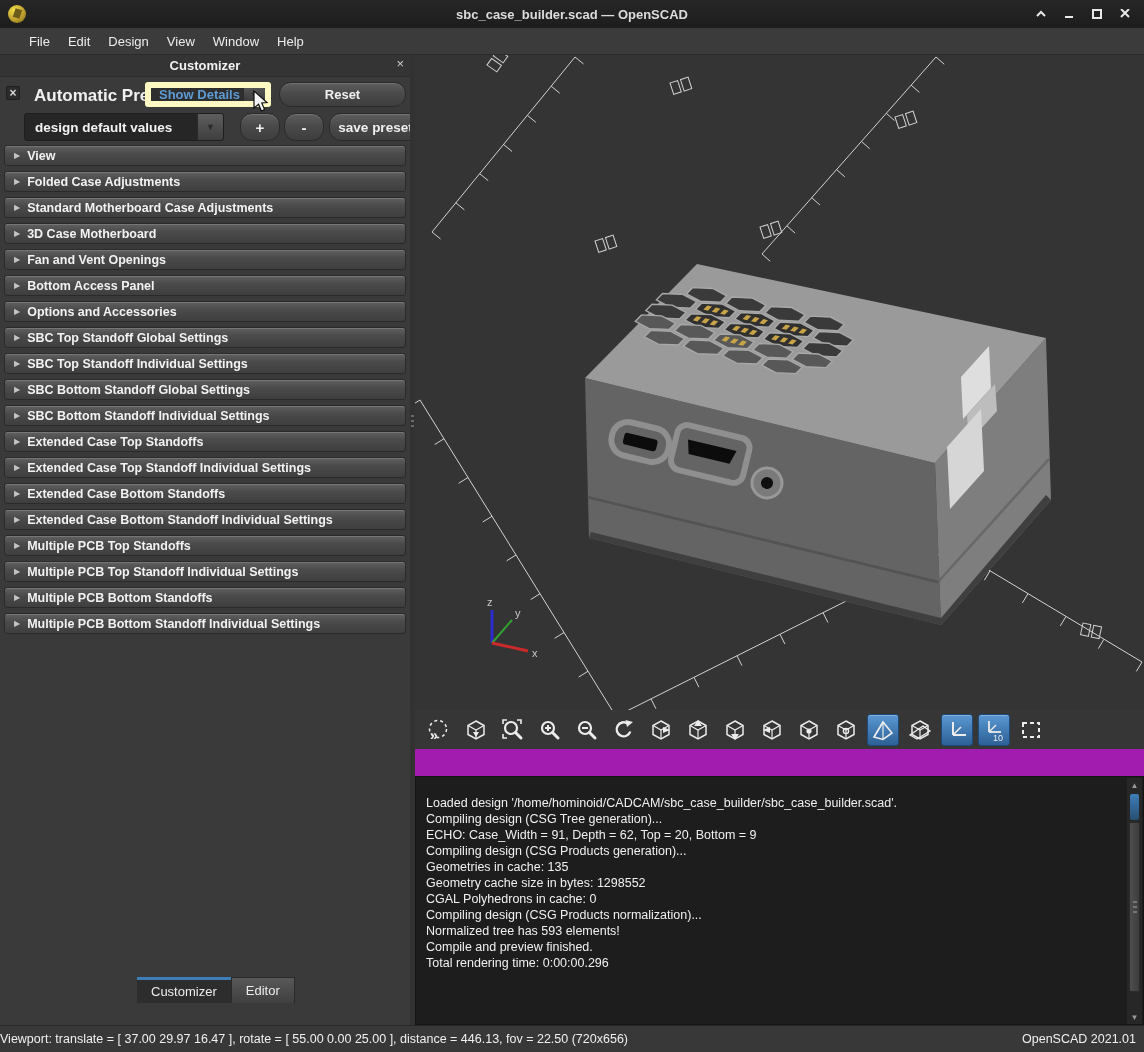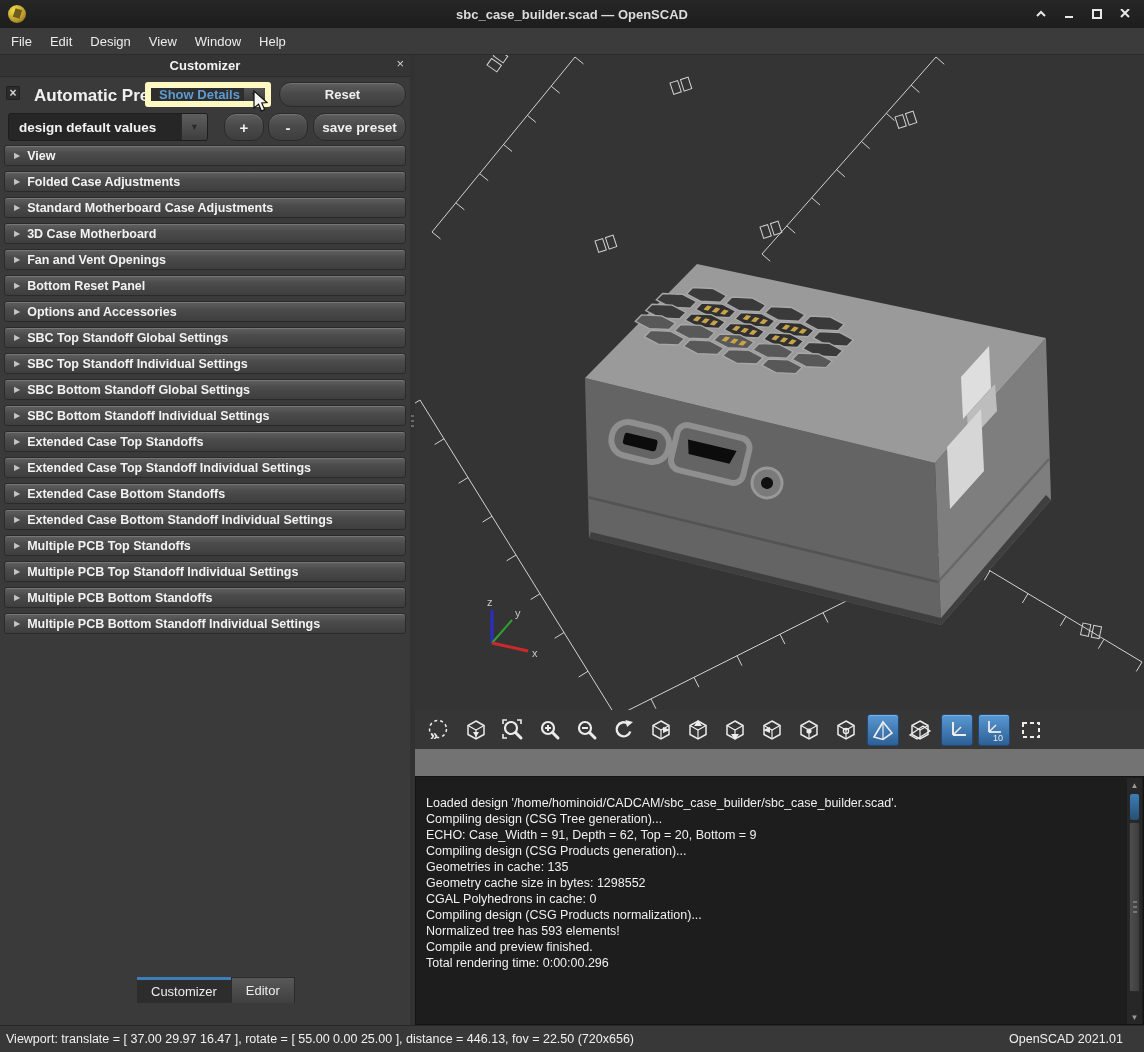--- a/index.html
+++ b/index.html
@@ -1,20 +1,20 @@
 <!DOCTYPE html>
 <html><head>
 <meta charset="utf-8">
 <style>
   * { margin:0; padding:0; box-sizing:border-box; }
   html,body { background:#222; }
   body { font-family:"Liberation Sans", sans-serif; }
   #app {
     position:relative; width:1144px; height:1052px;
-    background:#737373; overflow:hidden; color:#e8e8e8;
+    background:#a21caf; overflow:hidden; color:#e8e8e8;
   }
   
   #titlebar {
     position:absolute; left:0; top:0; width:1144px; height:28px;
     background:linear-gradient(180deg,#262626,#1d1d1d);
     display:flex; align-items:center;
   }
   #app-logo { width:18px; height:18px; margin-left:8px; border-radius:50%;
     background:radial-gradient(circle at 35% 30%, #f5e14a, #b9992c 60%, #6e5a14);
     position:relative; }
@@ -22,21 +22,21 @@
     background:#6e5c1a; transform:rotate(18deg); }
   #window-title { position:absolute; left:0; right:0; text-align:center;
     font-size:13px; font-weight:700; color:#dcdcdc; pointer-events:none; }
   #win-controls { margin-left:auto; display:flex; gap:6px; padding-right:8px; z-index:2; }
   .win-btn { width:22px; height:20px; display:flex; align-items:center; justify-content:center; cursor:default; }
   .win-btn svg { display:block; }
   
   #menubar {
     position:absolute; left:0; top:28px; width:1144px; height:27px;
     background:#3b3b3b; border-bottom:1px solid #2b2b2b;
-    display:flex; align-items:center; padding-left:2px;
+    display:flex; align-items:center; padding-left:20px;
   }
   .menu-item { font-size:13px; color:#ececec; padding:4px 9px; }
   
   #customizer {
     position:absolute; left:0; top:55px; width:410px; height:970px;
     background:#3a3a3a;
   }
   #cust-header {
     position:absolute; left:0; top:0; width:410px; height:22px;
     background:#343434; border-bottom:1px solid #2c2c2c;
@@ -62,21 +62,21 @@
     display:flex; align-items:center;
   }
   #detail-combo .combo-text { font-size:13px; font-weight:700; color:#5d9bd3; padding-left:8px; flex:1; }
   #detail-combo .combo-arrow {
     width:22px; height:100%; display:flex; align-items:center; justify-content:center;
     background:linear-gradient(180deg,#555,#3c3c3c); border-left:1px solid #2a2a2a;
     color:#262626; font-size:9px; border-radius:0 2px 2px 0;
   }
   #reset-btn { position:absolute; left:279px; top:1px; width:127px; height:25px;
     font-size:13px; font-weight:700; color:#f0f0f0; display:flex; align-items:center; justify-content:center; }
-  #cust-row2 { position:absolute; left:0; top:56px; width:410px; height:32px; }
+  #cust-row2 { position:absolute; left:16px; top:56px; width:410px; height:32px; }
   #preset-combo {
     position:absolute; left:8px; top:2px; width:200px; height:28px;
     background:#262626; border:1px solid #1e1e1e; border-radius:3px;
     display:flex; align-items:center;
   }
   #preset-combo .combo-text { font-size:13.5px; font-weight:700; color:#f2f2f2; padding-left:10px; flex:1; }
   #preset-combo .combo-arrow {
     width:26px; height:26px; display:flex; align-items:center; justify-content:center;
     background:linear-gradient(180deg,#5e5e5e,#3e3e3e); border-left:1px solid #2a2a2a;
     color:#2a2a2a; font-size:9px; border-radius:0 2px 2px 0;
@@ -130,22 +130,22 @@
   #sb-accent { position:absolute; left:3px; top:16px; width:9px; height:26px;
     background:linear-gradient(180deg,#3d7eb8,#274f73); border-radius:2px; }
   #sb-thumb { position:absolute; left:2px; top:44px; width:11px; height:170px;
     background:linear-gradient(90deg,#4e4e4e,#3d3d3d); border:1px solid #2a2a2a; border-radius:2px; }
   #sb-thumb::after { content:""; position:absolute; left:3px; top:78px; width:4px; height:14px;
     background:repeating-linear-gradient(180deg,#777 0 2px, transparent 2px 5px); }
   
   #statusbar { position:absolute; left:0; top:1025px; width:1144px; height:27px;
     background:#383838; border-top:1px solid #272727;
     display:flex; align-items:center; }
-  #status-left { font-size:12.5px; color:#f0f0f0; padding-left:6px; }
-  #status-right { margin-left:auto; font-size:12.5px; color:#f0f0f0; padding-right:21px; }
+  #status-left { font-size:12.5px; color:#f0f0f0; }
+  #status-right { margin-left:auto; font-size:12.5px; color:#f0f0f0; padding-right:8px; }
   
   #cursor { position:absolute; left:253px; top:90px; z-index:50; pointer-events:none; }
 </style>
 </head>
 <body>
 
 <div id="app">
 
   <div id="titlebar">
     <div id="app-logo"></div>
@@ -225,21 +225,21 @@
         <div class="section-item">
           <span class="tri">▶</span>
           <span class="lbl">3D Case Motherboard</span>
         </div>
         <div class="section-item">
           <span class="tri">▶</span>
           <span class="lbl">Fan and Vent Openings</span>
         </div>
         <div class="section-item">
           <span class="tri">▶</span>
-          <span class="lbl">Bottom Reset Panel</span>
+          <span class="lbl">Bottom Access Panel</span>
         </div>
         <div class="section-item">
           <span class="tri">▶</span>
           <span class="lbl">Options and Accessories</span>
         </div>
         <div class="section-item">
           <span class="tri">▶</span>
           <span class="lbl">SBC Top Standoff Global Settings</span>
         </div>
         <div class="section-item">

